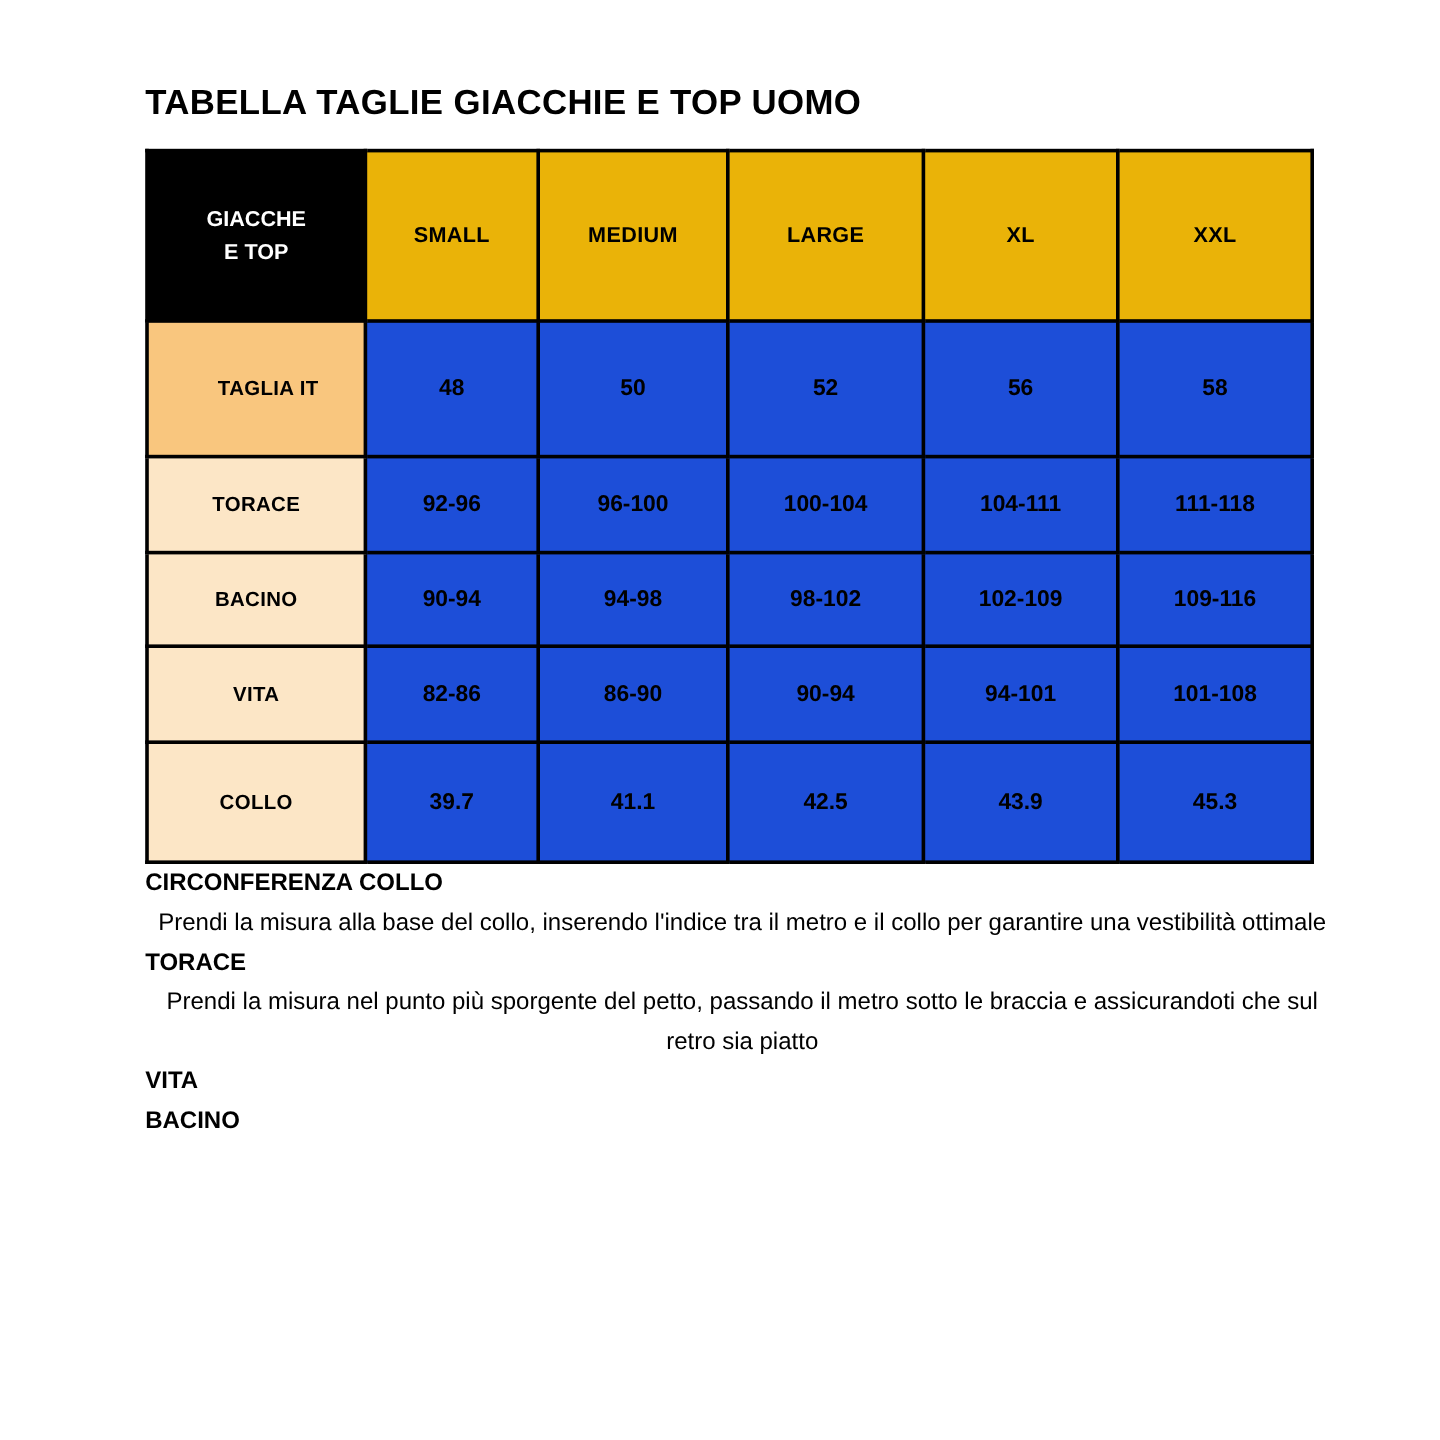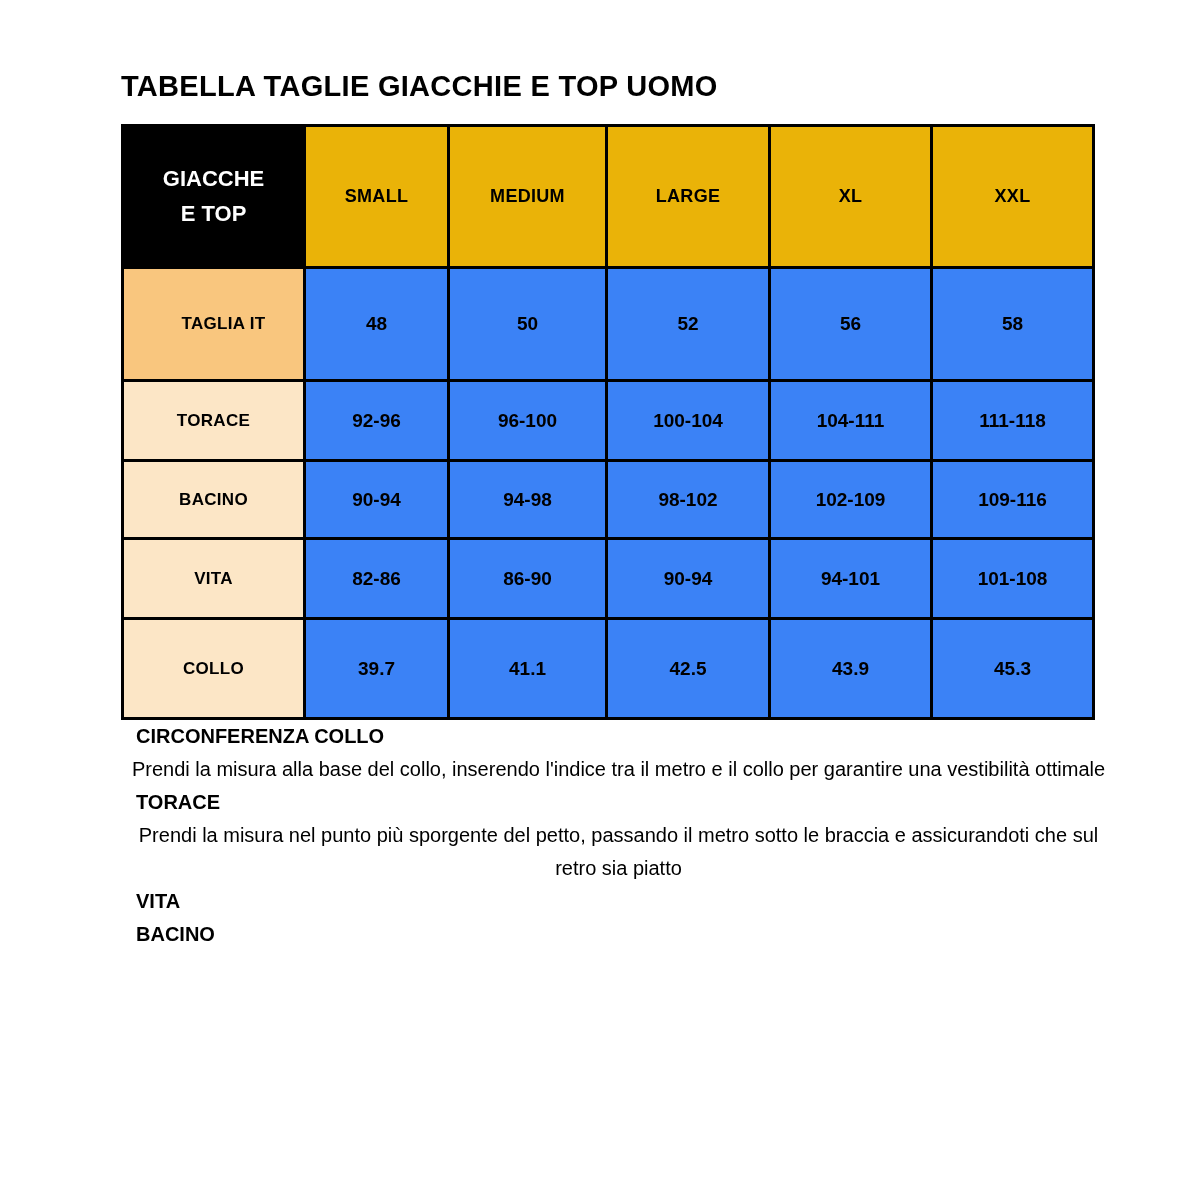--- a/index.html
+++ b/index.html
@@ -41,57 +41,56 @@
   tr.head-row       { height: 142px; }
   tr.row-taglia     { height: 113px; }
   tr.row-torace     { height: 80px; }
   tr.row-bacino     { height: 78px; }
   tr.row-vita       { height: 80px; }
   tr.row-collo      { height: 100px; }
 
   th.corner-cell {
     background: #000000;
     color: #ffffff;
-    font-size: 22px;
+    font-size: 18px;
     line-height: 1.55;
   }
   th.corner-cell span { display: block; }
   th.size-col {
     background: #eab308;
     font-size: 18px;
     letter-spacing: 0.3px;
   }
   th.row-label {
     background: #fce6c6;
     font-size: 17px;
     letter-spacing: 0.3px;
   }
   th.row-label.taglia {
     background: #f9c67e;
     padding-left: 20px;
   }
   td.value-cell {
-    background: #3b82f6;
+    background: #1d4ed8;
     font-size: 19px;
   }
 
   h2.section-title {
     margin: 66px 0 27px 0;
     font-size: 29px;
     font-weight: bold;
     letter-spacing: 0.3px;
   }
   .measure-guide {
     width: 995px;
     font-size: 20px;
     line-height: 33px;
   }
   .measure-guide .term {
     font-weight: bold;
-    margin-left: 15px;
   }
   .measure-guide .desc {
     margin: 0;
     text-align: center;
   }
 </style>
 </head>
 <body>
 
 <div class="page">

